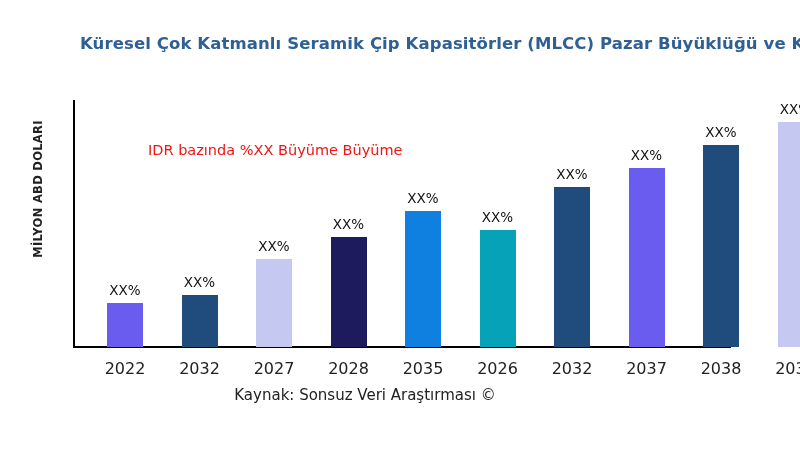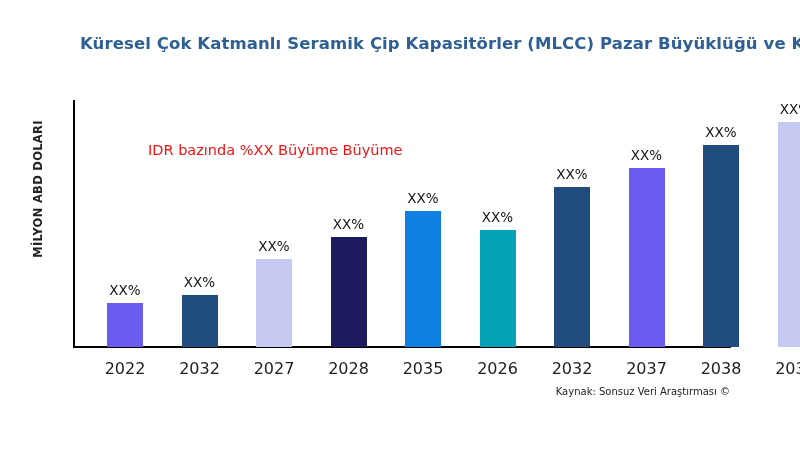--- a/index.html
+++ b/index.html
@@ -119,22 +119,22 @@
     color: #222222;
     white-space: nowrap;
   }
 
   
   #source-caption {
     position: absolute;
     left: 0;
     top: 386px;
     width: 730px;
-    text-align: right;
-    font-size: 10px;
+    text-align: center;
+    font-size: 15px;
     color: #222222;
     white-space: nowrap;
   }
 </style>
 </head>
 <body>
 
 <div id="chart-root">
 
   <div id="chart-title">Küresel Çok Katmanlı Seramik Çip Kapasitörler (MLCC) Pazar Büyüklüğü ve Kapsamı</div>

